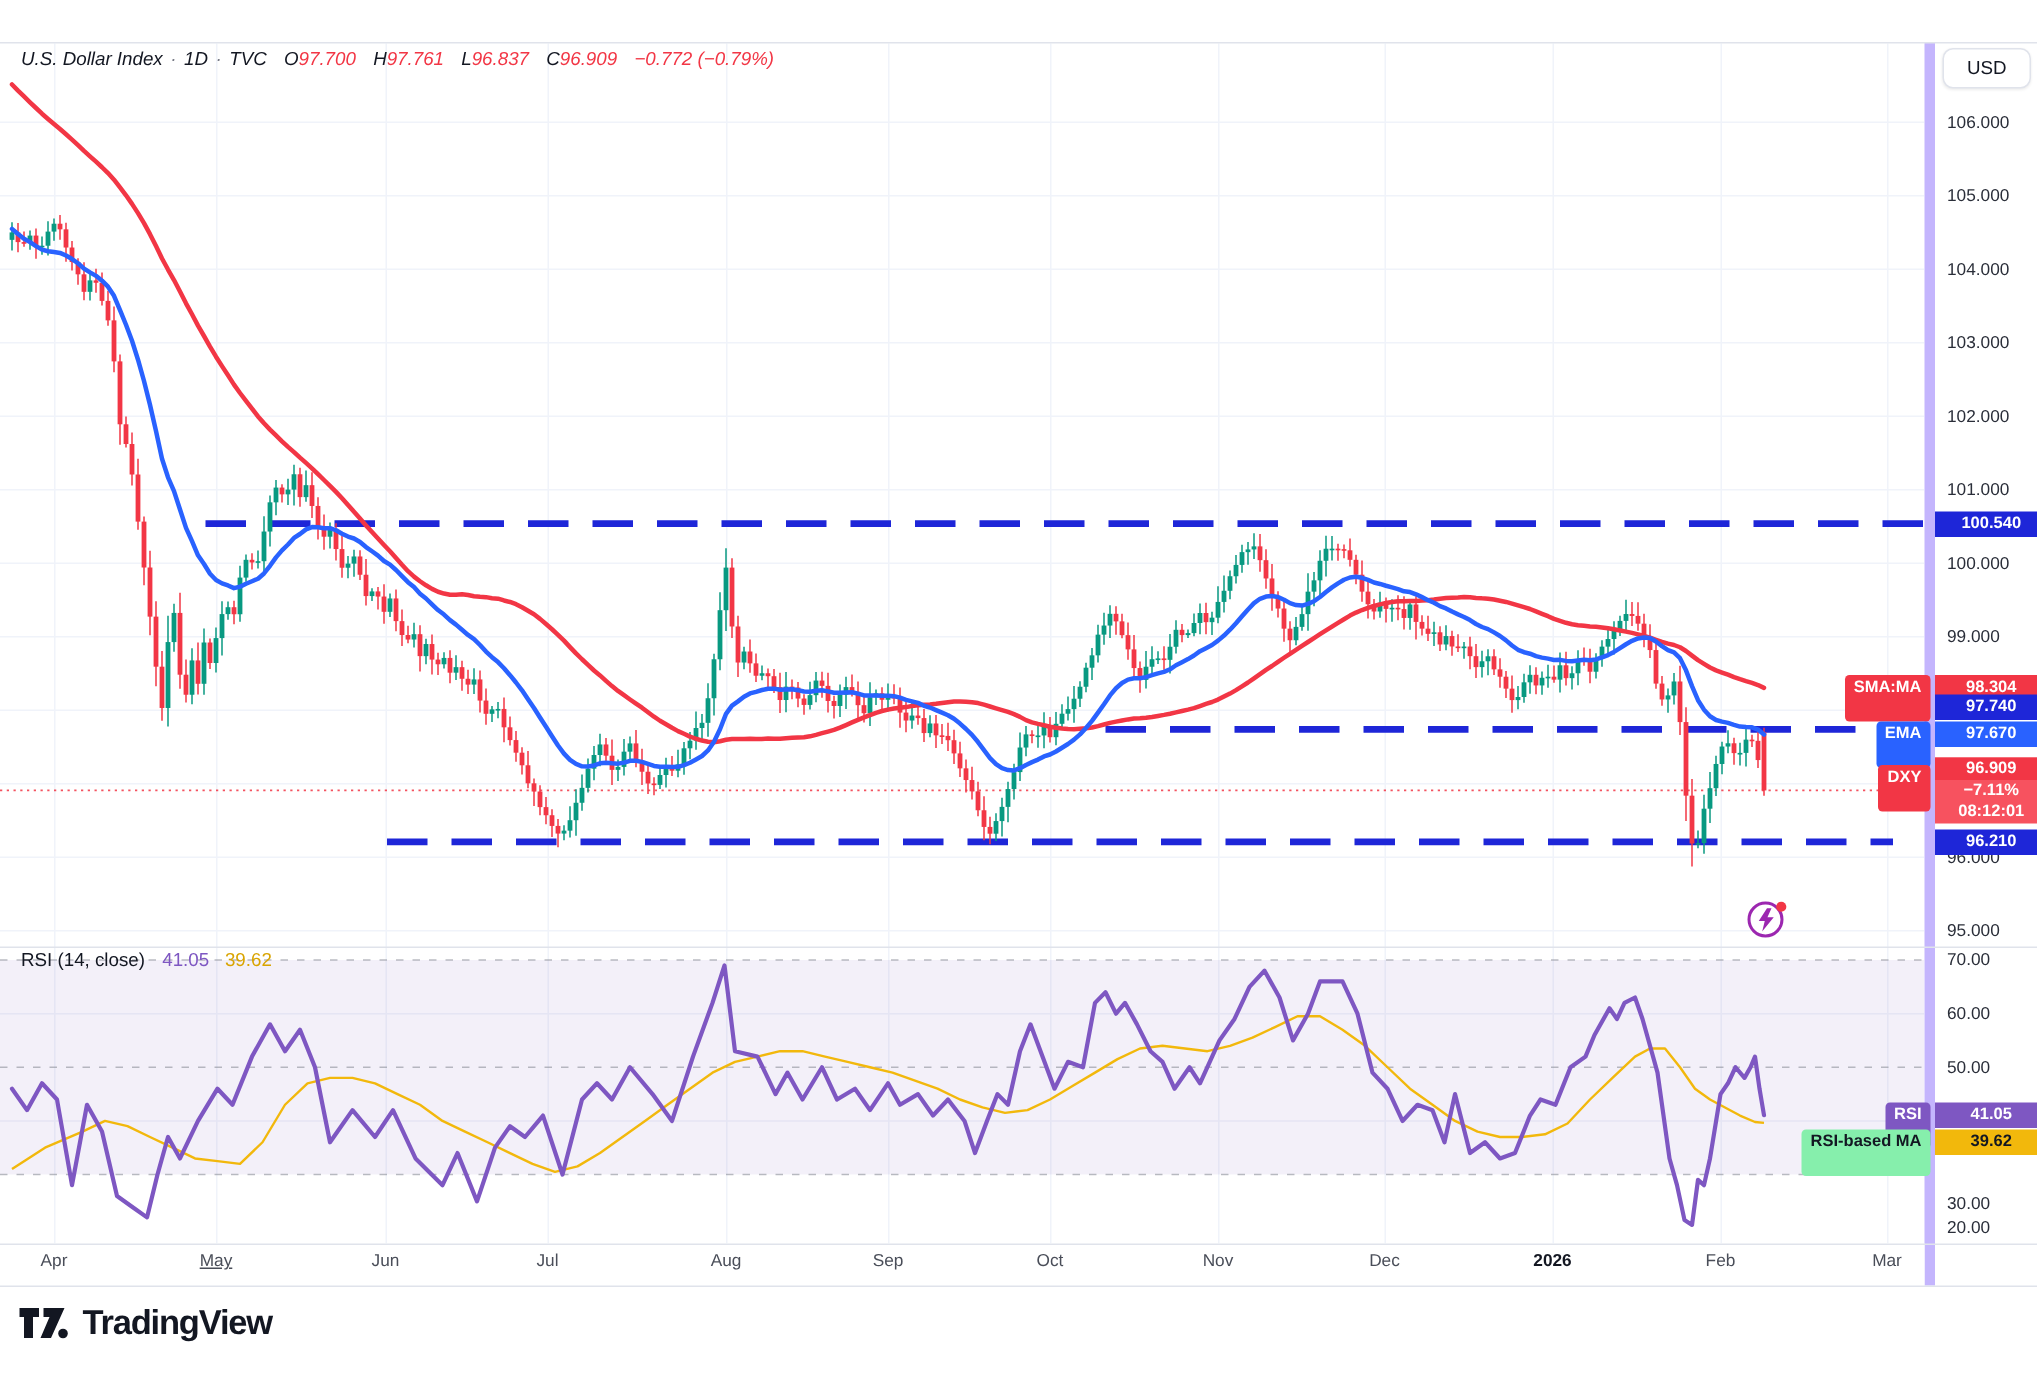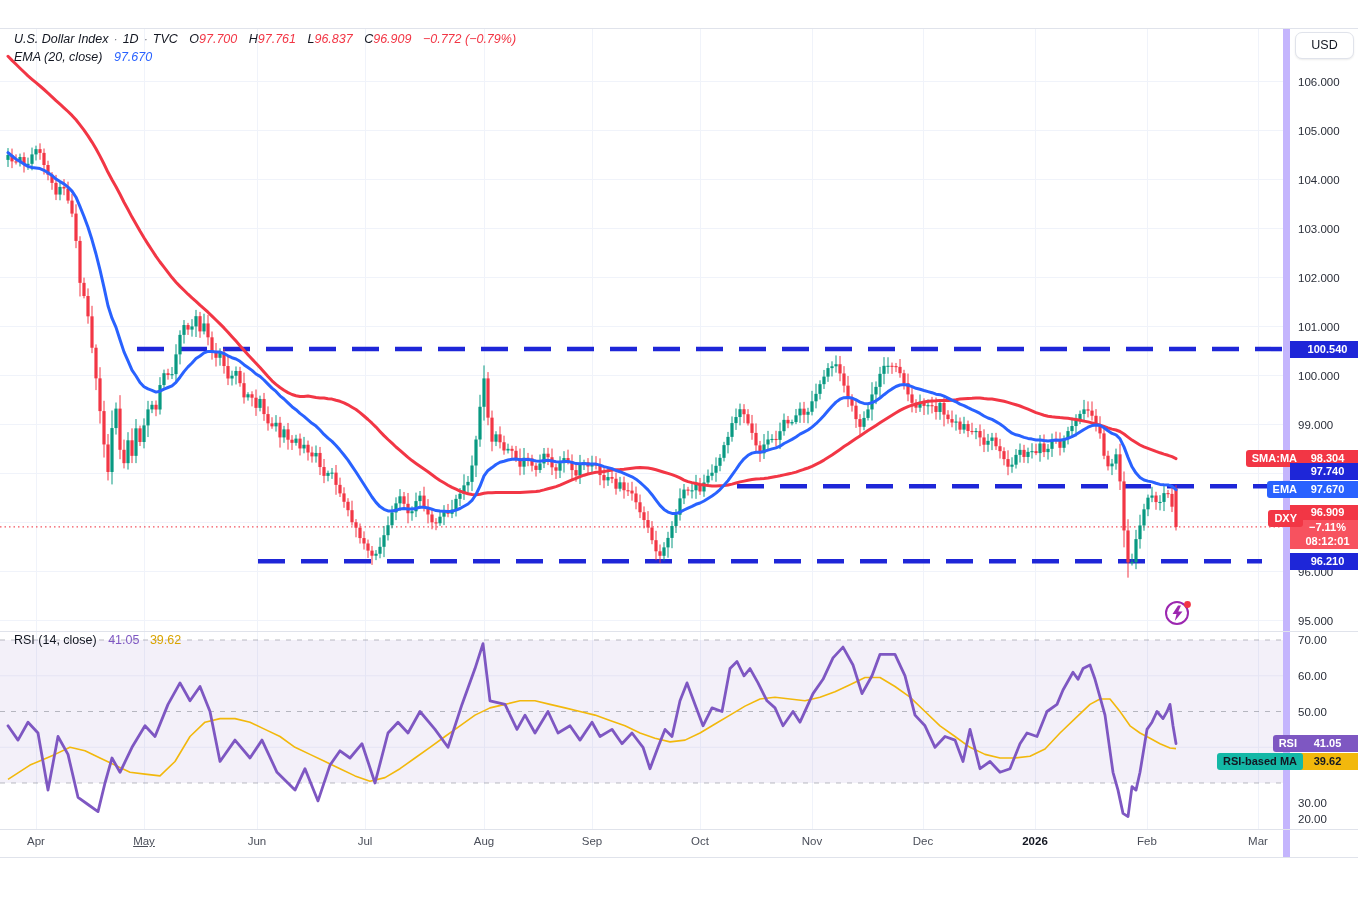--- a/index.html
+++ b/index.html
@@ -17,21 +17,21 @@
   .v-blue{color:#2962ff;}
   .v-purple{color:#7e57c2;}
   .v-yellow{color:#d9a400;}
   .chg{margin-left:8px;color:#f23645;}
   #rsi-legend{position:absolute;left:14px;top:633px;font-size:12.5px;z-index:5;white-space:nowrap;}
   #axisR{position:absolute;left:1283px;top:28px;width:75px;height:829px;background:#fff;
          border-left:7px solid #c4b5fd;font-size:11.5px;text-decoration:underline;}
   .tick{position:absolute;left:8px;height:14px;line-height:14px;color:#2a2e39;}
   .pbadge{position:absolute;left:0;width:75px;height:17px;line-height:17px;text-align:center;
           color:#fff;font-size:11px;font-weight:bold;z-index:4;}
-  .ptag{position:absolute;right:62px;height:17px;line-height:17px;padding:0 6px;border-radius:3px;
+  .ptag{position:absolute;right:78px;height:31px;line-height:17px;padding:0 6px;border-radius:3px;
         color:#fff;font-size:11px;font-weight:bold;white-space:nowrap;z-index:4;text-align:center;}
   #usd-btn{position:absolute;left:5px;top:4px;width:57px;height:25px;line-height:25px;background:#fff;
            border:1px solid #e0e3eb;border-radius:7px;text-align:center;font-size:12.5px;
            box-shadow:0 1px 2px rgba(0,0,0,.08);cursor:pointer;}
   #timeaxis{position:absolute;left:0;top:829px;width:1283px;height:28px;background:#fff;}
   .mlabel{position:absolute;top:6px;width:60px;margin-left:-30px;text-align:center;
           font-size:11.5px;color:#4a4e59;}
   .mlabel.year{color:#131722;font-weight:bold;}
   #footer{position:absolute;left:0;top:858px;width:1358px;height:57px;background:#fff;}
   #logo{position:absolute;left:12px;top:10px;display:flex;align-items:center;cursor:pointer;}
@@ -1265,24 +1265,20 @@
 
   <div id="legend">
     <div class="row">
       <span>U.S. Dollar Index</span><span class="sep">·</span><span>1D</span><span class="sep">·</span><span>TVC</span>
       <span class="kk">O</span><span class="v-red">97.700</span>
       <span class="kk">H</span><span class="v-red">97.761</span>
       <span class="kk">L</span><span class="v-red">96.837</span>
       <span class="kk">C</span><span class="v-red">96.909</span>
       <span class="chg">−0.772 (−0.79%)</span>
     </div>
-    <div class="row">
-      <span>EMA (20, close)</span>
-      <span class="v-blue" style="margin-left:8px">97.670</span>
-    </div>
   </div>
 
   <div id="rsi-legend">
     <span>RSI (14, close)</span>
     <span class="v-purple" style="margin-left:8px">41.05</span>
     <span class="v-yellow" style="margin-left:7px">39.62</span>
   </div>
 
   <div id="axisR">
     <div id="usd-btn">USD</div>
@@ -1312,21 +1308,21 @@
       <div class="pbadge" style="top: 477px; height: 44px; line-height: 14.6px; background: rgb(247, 82, 95);">
         <div style="background:#f23645">96.909</div>
         <div>−7.11%</div>
         <div>08:12:01</div>
       </div>
       <div class="ptag" style="top: 482px; background: rgb(242, 54, 69);">DXY</div>
       <div class="pbadge" style="top: 524.71px; background: rgb(30, 38, 216);">96.210</div>
       <div class="pbadge" style="top: 707px; background: rgb(126, 87, 194);">41.05</div>
       <div class="ptag" style="top: 707px; background: rgb(126, 87, 194);">RSI</div>
       <div class="pbadge" style="top: 725px; background: rgb(242, 184, 12); color: rgb(19, 23, 34);">39.62</div>
-      <div class="ptag" style="top: 725px; background: #14b8a6; color: rgb(19, 23, 34);">RSI-based MA</div>
+      <div class="ptag" style="top: 725px; background: #86efac; color: rgb(19, 23, 34);">RSI-based MA</div>
     </div>
 
   <div id="timeaxis">
       <div class="mlabel" style="left: 36px;">Apr</div>
       <div class="mlabel" style="left: 144px; text-decoration: underline;">May</div>
       <div class="mlabel" style="left: 257px;">Jun</div>
       <div class="mlabel" style="left: 365px;">Jul</div>
       <div class="mlabel" style="left: 484px;">Aug</div>
       <div class="mlabel" style="left: 592px;">Sep</div>
       <div class="mlabel" style="left: 700px;">Oct</div>
@@ -1341,14 +1337,24 @@
     <circle cx="15" cy="17" r="11" fill="#fff" stroke="#9c27b0" stroke-width="2"></circle>
     <path d="M16,9.5 L10.5,18 L14.5,18 L12.8,25 L20.5,15.5 L16.3,15.5 L19,9.5 Z" fill="#9c27b0"></path>
     <circle cx="25.5" cy="8.5" r="3.4" fill="#f23645"></circle>
   </svg>
 
   <div class="hline" style="top:28px"></div>
   <div class="hline" style="top:631px"></div>
   <div class="hline" style="top:829px"></div>
   <div class="hline" style="top:857px"></div>
 
+  <div id="footer">
+    <div id="logo">
+      <svg width="36" height="26" viewBox="0 0 36 26">
+        <path d="M1,3 h13 v6 h-4 v14 h-6 v-14 h-3 z" fill="#131722"></path>
+        <path d="M17,3 h14 l-9,20 h-7 l6,-14 h-4 z" fill="#131722"></path>
+        <circle cx="30" cy="20" r="3.2" fill="#131722"></circle>
+      </svg>
+      <span class="lg-text">TradingView</span>
+    </div>
+  </div>
 
 </div>
 
 </body></html>

